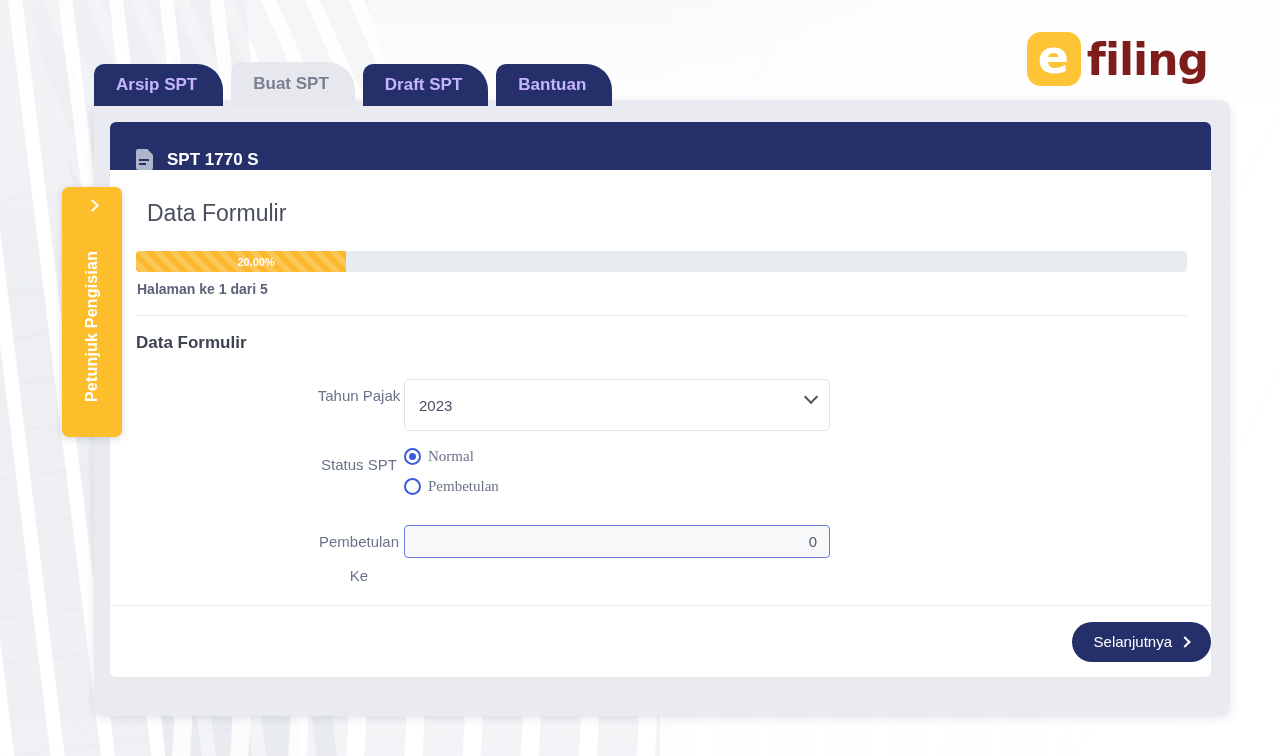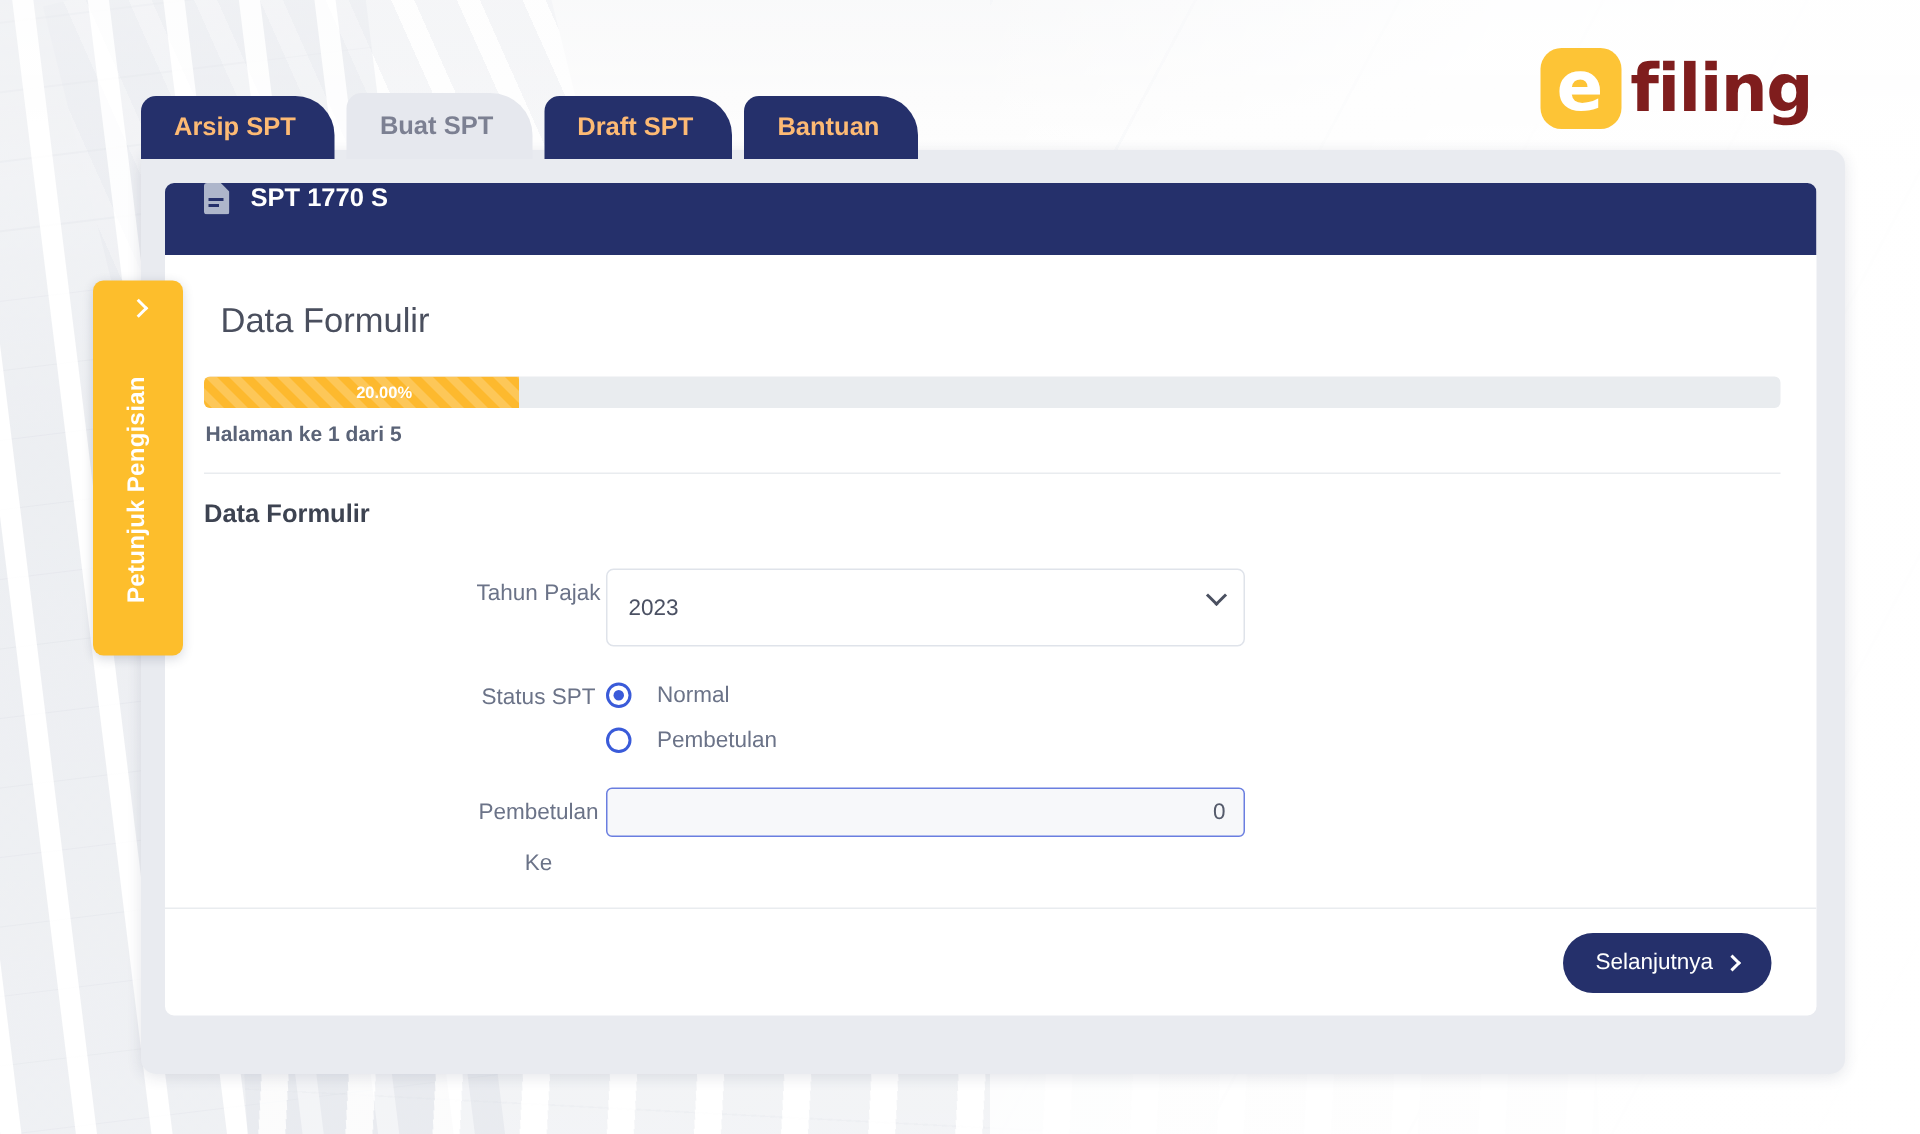--- a/index.html
+++ b/index.html
@@ -98,21 +98,21 @@
   #tabs {
     position: absolute; left: 94px; top: 62px;
     display: flex; align-items: flex-end;
     z-index: 6;
   }
   .tab {
     height: 42px;
     display: flex; align-items: center;
     padding: 0 26px 0 22px;
     font-size: 17px; font-weight: 700;
-    color: #fdba74;
+    color: #c4b5fd;
     background: #25306B;
     border-radius: 10px 26px 0 0;
     margin-right: 8px;
     cursor: pointer;
     white-space: nowrap;
   }
   .tab.active {
     background: #e6e8ee;
     color: #7c8092;
     border-radius: 10px 28px 0 0;
@@ -132,21 +132,21 @@
     position: absolute; left: 16px; top: 22px;
     width: 1101px; height: 555px;
     background: #ffffff;
     border-radius: 6px;
     overflow: hidden;
   }
 
   
   #panel-head {
     height: 48px; background: #25306B;
-    display: flex; align-items: flex-start;
+    display: flex; align-items: flex-end;
     padding: 0 0 0 26px; gap: 14px;
   }
   #panel-head .title {
     color: #ffffff; font-size: 17px; font-weight: 700;
   }
   .doc-icon {
     width: 17px; height: 21px; position: relative; display: inline-block;
   }
   .doc-icon .body {
     position: absolute; inset: 0;
@@ -231,22 +231,23 @@
   .sel-wrap .caret {
     position: absolute; right: 14px; top: 13px;
     width: 10px; height: 10px;
     border-right: 2px solid #4a5060;
     border-bottom: 2px solid #4a5060;
     transform: rotate(45deg);
     pointer-events: none;
   }
 
   .radio-row {
-    display: flex; align-items: center; gap: 17px;
+    display: flex; gap: 7px;
     height: 30px;
+    font-family: Liberation Serif, serif;
   }
   .radio {
     width: 17px; height: 17px; border-radius: 50%;
     border: 2px solid #3a5bd9;
     background: #fff;
     display: flex; align-items: center; justify-content: center;
     flex: 0 0 auto; cursor: pointer;
   }
   .radio.on::after {
     content: ""; width: 7px; height: 7px; border-radius: 50%;
@@ -264,21 +265,20 @@
     border: 1px solid #6a7ee0;
     border-radius: 4px;
   }
 
   
   #panel-foot {
     position: absolute; left: 0; right: 0; bottom: 0;
     height: 72px;
     border-top: 1px solid #e9ecef;
     display: flex; align-items: center; justify-content: flex-end;
-    padding-right: 30px;
   }
   .btn-next {
     background: #25306B; color: #fff;
     border: none; border-radius: 22px;
     height: 40px; padding: 0 22px;
     font-family: "Liberation Sans", sans-serif;
     font-size: 15px; font-weight: 400;
     display: flex; align-items: center; gap: 9px;
     cursor: pointer;
   }

